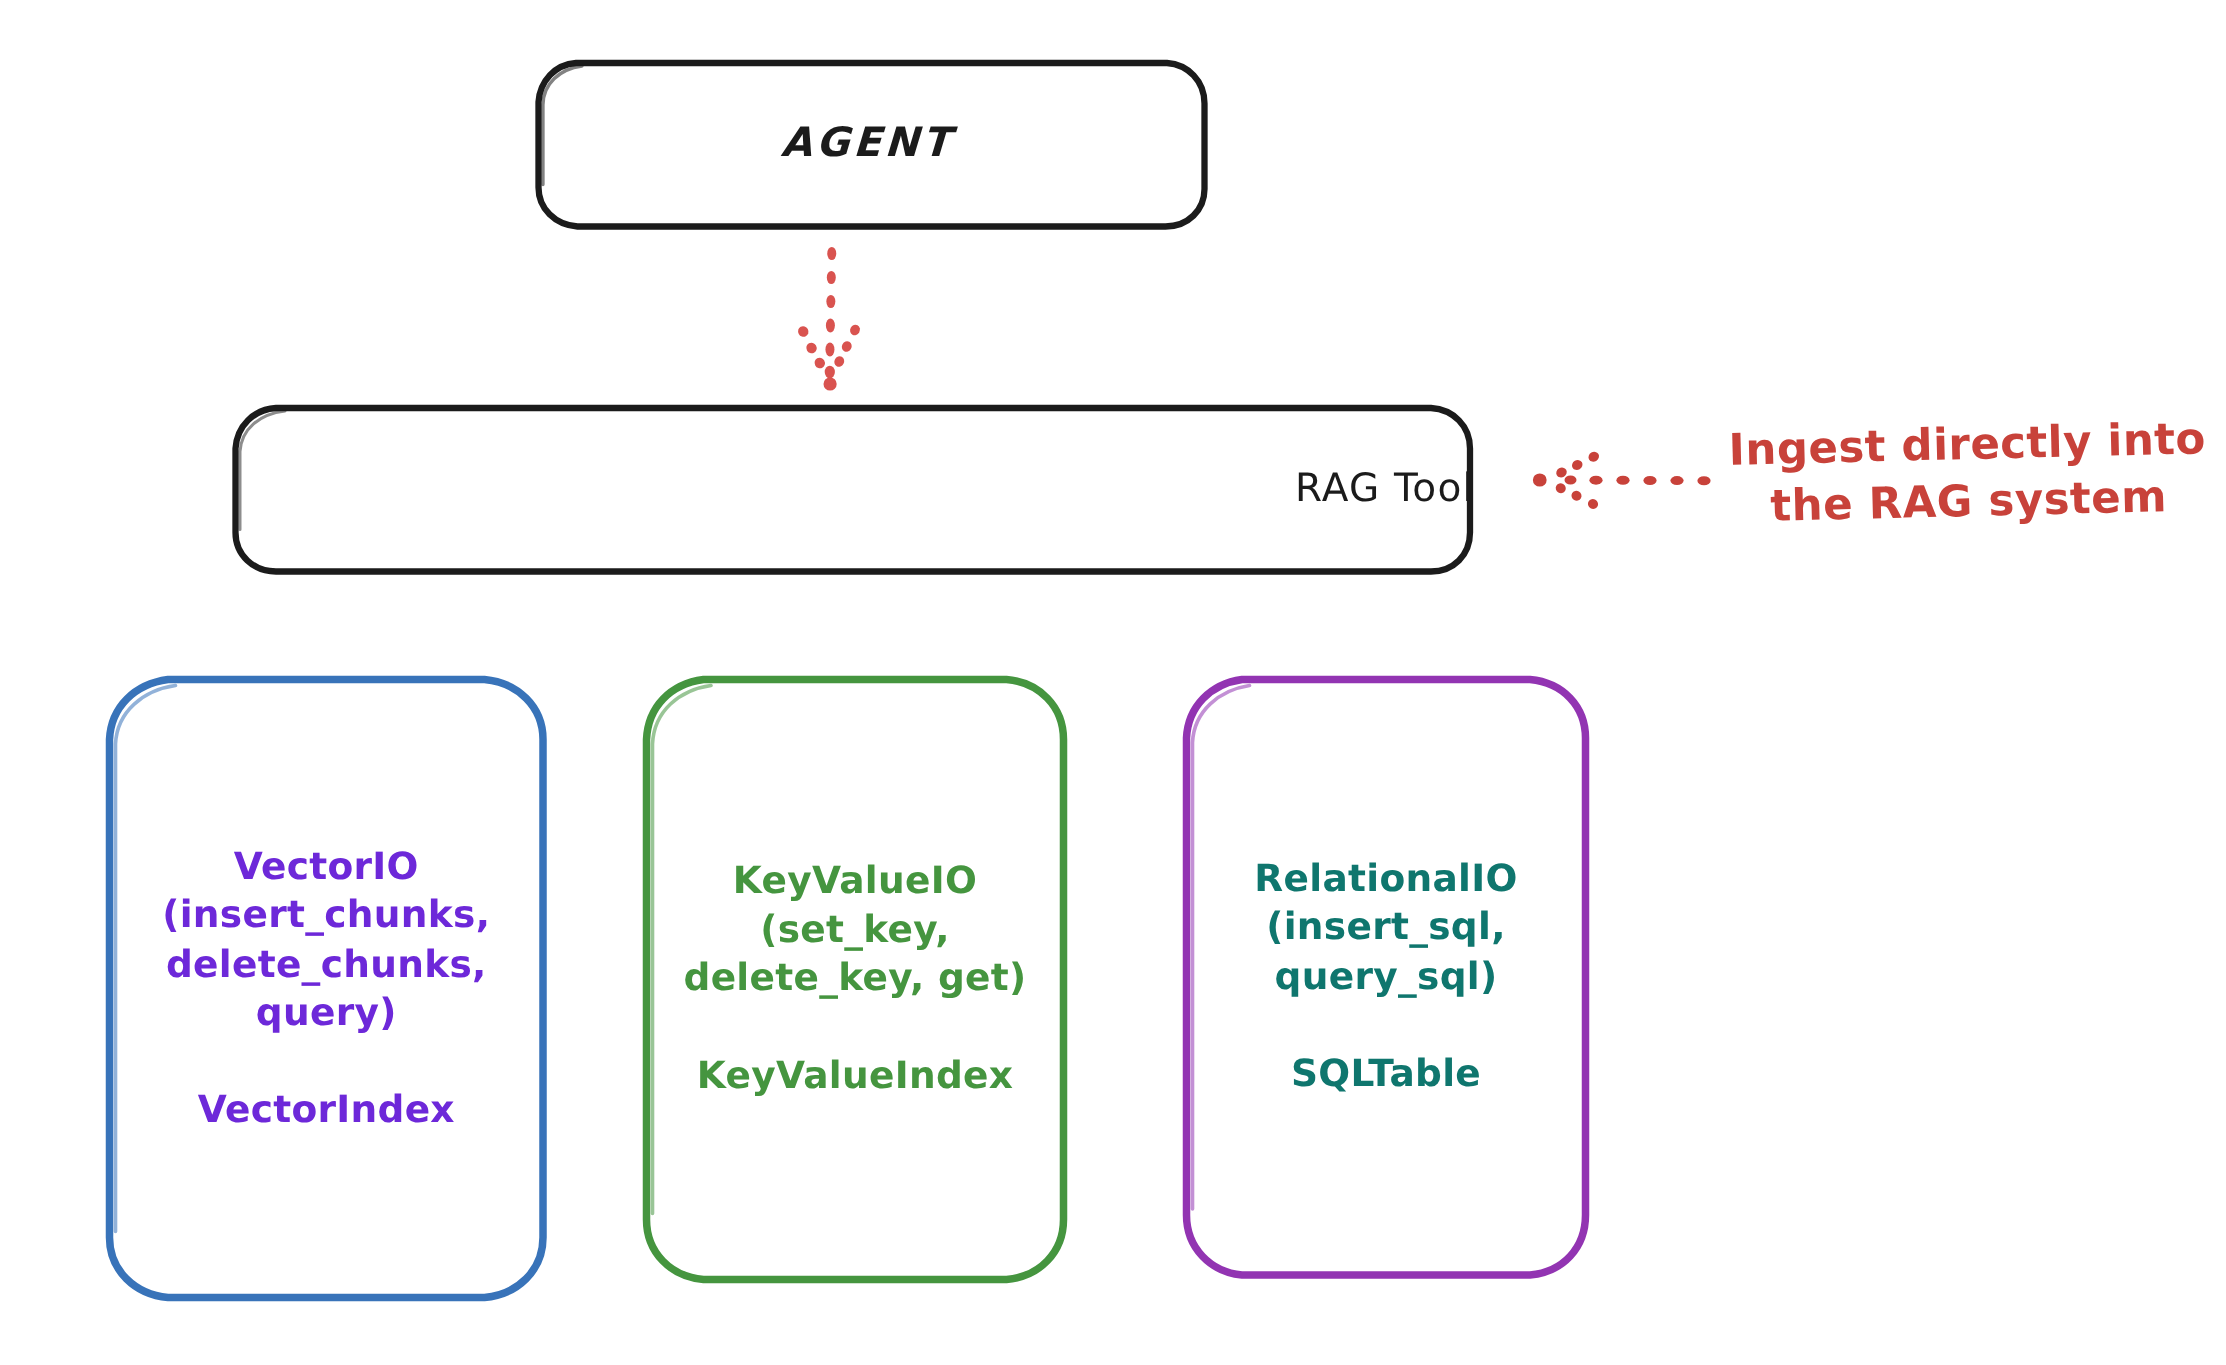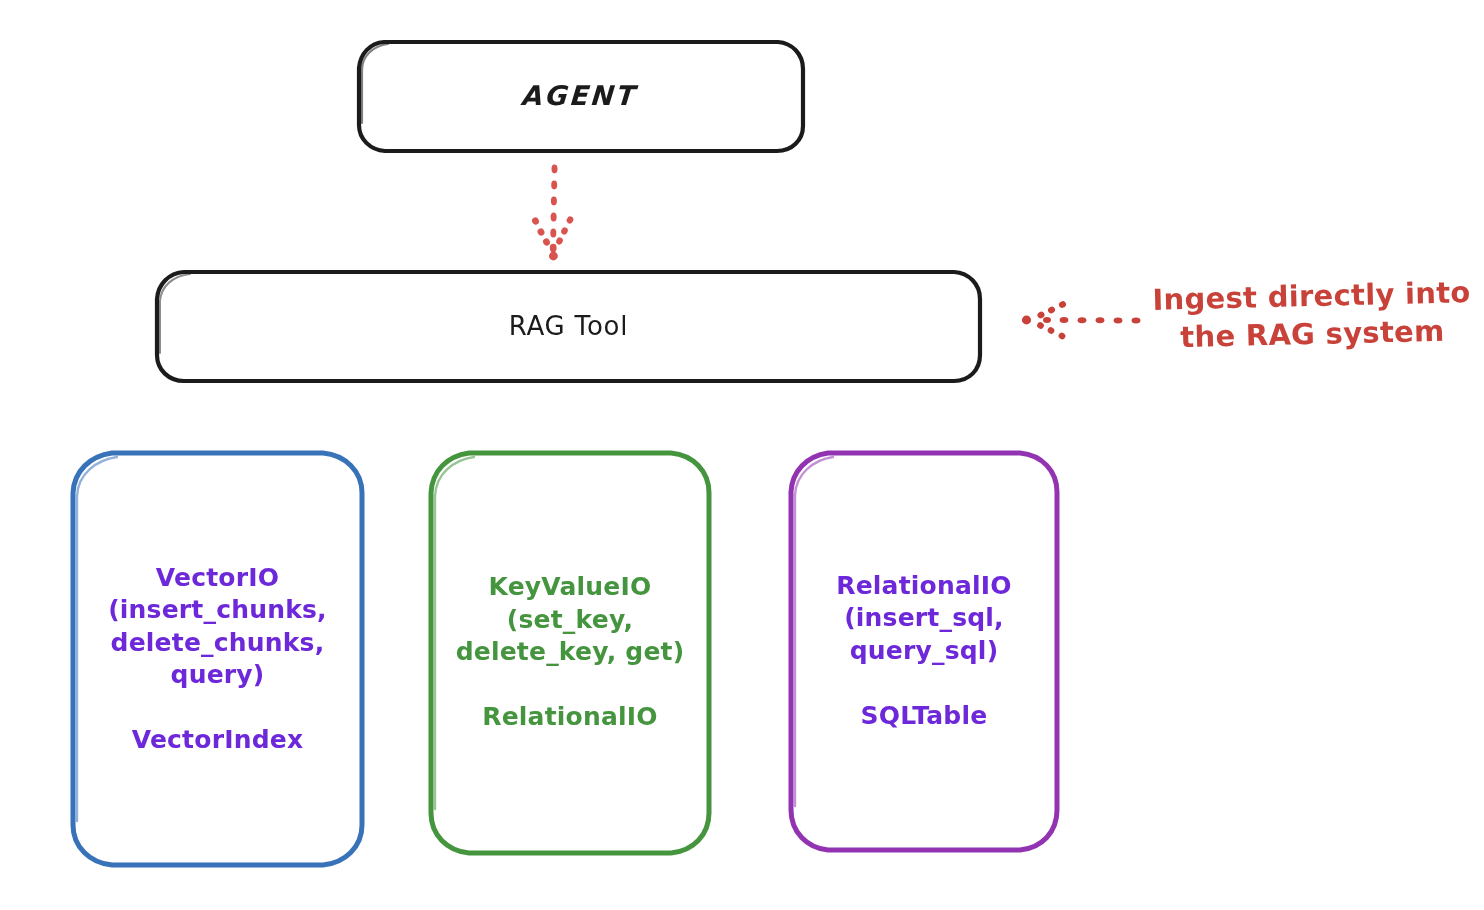--- a/index.html
+++ b/index.html
@@ -64,20 +64,21 @@
     letter-spacing: 2.5px;
     transform: skewX(-6deg);
   }
 
   
   #rag-tool-node {
     left: 154px;
     top: 269px;
     width: 829px;
     height: 115px;
+    justify-content: flex-end;
   }
   #rag-tool-node .node-label {
     font-size: 26px;
     font-weight: 500;
     color: #1b1b1b;
     letter-spacing: 0.8px;
   }
 
   
   .provider .node-label {
@@ -100,21 +101,21 @@
     height: 407px;
   }
   #key-value-io-node .node-label { color: #45953f; }
 
   #relational-io-node {
     left: 787px;
     top: 449px;
     width: 274px;
     height: 404px;
   }
-  #relational-io-node .node-label { color: #6d28d9; }
+  #relational-io-node .node-label { color: #0f766e; }
 
   
   .arrow-svg {
     position: absolute;
     overflow: visible;
     pointer-events: none;
   }
   #agent-to-rag-arrow {
     left: 500px;
     top: 160px;
@@ -223,21 +224,21 @@
 
   <div class="node provider" id="key-value-io-node">
     <svg class="node-svg" viewBox="0 0 286 407" preserveAspectRatio="none">
       <path d="M42,4 C20,7 5,22 4,44 L4,364 C4,386 20,402 42,404 L244,404 C266,402 282,386 282,364 L282,44 C282,22 266,6 244,4 Z" fill="#ffffff" stroke="#45953f" stroke-width="5" stroke-linecap="round" stroke-linejoin="round"></path>
       <path d="M47,8 C26,11 9,25 8,47 L8,360" fill="none" stroke="#45953f" stroke-width="2.4" stroke-linecap="round" opacity="0.55"></path>
     </svg>
     <div class="node-label">KeyValueIO
 (set_key,
 delete_key, get)
 
-RelationalIO</div>
+KeyValueIndex</div>
   </div>
 
   <div class="node provider" id="relational-io-node">
     <svg class="node-svg" viewBox="0 0 274 404" preserveAspectRatio="none">
       <path d="M41,4 C20,7 5,22 4,43 L4,361 C4,383 20,399 41,401 L233,401 C255,399 270,383 270,361 L270,43 C270,22 255,6 233,4 Z" fill="#ffffff" stroke="#9234b2" stroke-width="5" stroke-linecap="round" stroke-linejoin="round"></path>
       <path d="M46,8 C26,11 9,25 8,46 L8,357" fill="none" stroke="#9234b2" stroke-width="2.4" stroke-linecap="round" opacity="0.55"></path>
     </svg>
     <div class="node-label">RelationalIO
 (insert_sql,
 query_sql)

